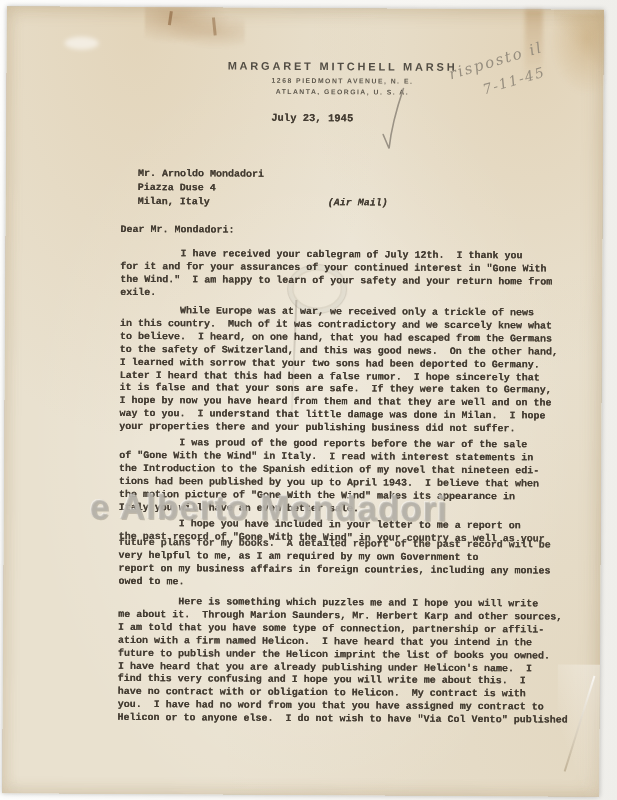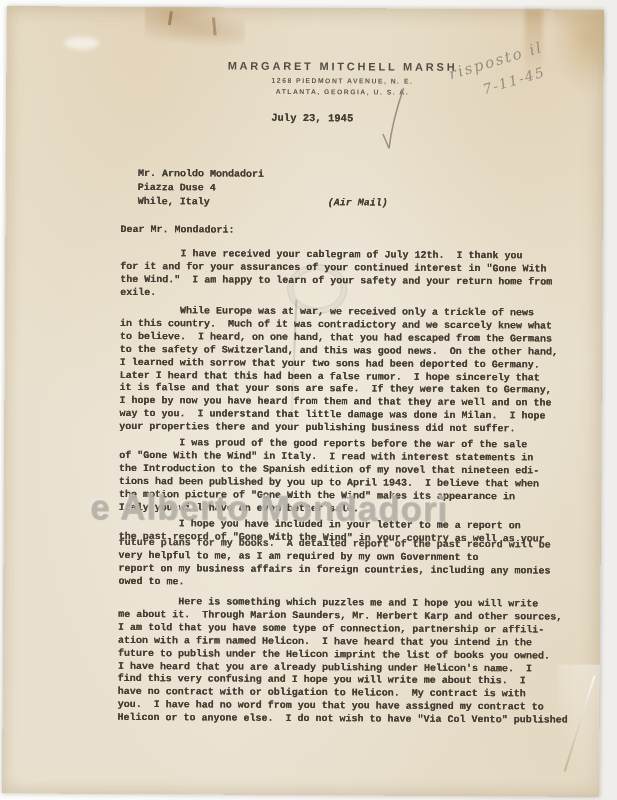--- a/index.html
+++ b/index.html
@@ -146,21 +146,21 @@
       <div class="pn1">risposto il</div>
       <div class="pn2">7-11-45</div>
     </div>
     <svg class="check-mark" width="26" height="72" viewBox="0 0 26 72">
       <path d="M23 2 C17 20, 11 42, 9 62 L3 48" fill="none" stroke="#8d8579" stroke-width="1.6" stroke-linecap="round"></path>
     </svg>
 
     <div class="recipient typed">
         <div class="ln">Mr. Arnoldo Mondadori</div>
         <div class="ln">Piazza Duse 4</div>
-        <div class="ln">While, Italy</div>
+        <div class="ln">Milan, Italy</div>
       </div>
     <div class="airmail typed">(Air Mail)</div>
     <div class="salutation typed">Dear Mr. Mondadori:</div>
 
     <div class="p p1 typed">
         <div class="ln">          I have received your cablegram of July 12th.  I thank you</div>
         <div class="ln">for it and for your assurances of your continued interest in "Gone With</div>
         <div class="ln">the Wind."  I am happy to learn of your safety and your return home from</div>
         <div class="ln">exile.</div>
       </div>

